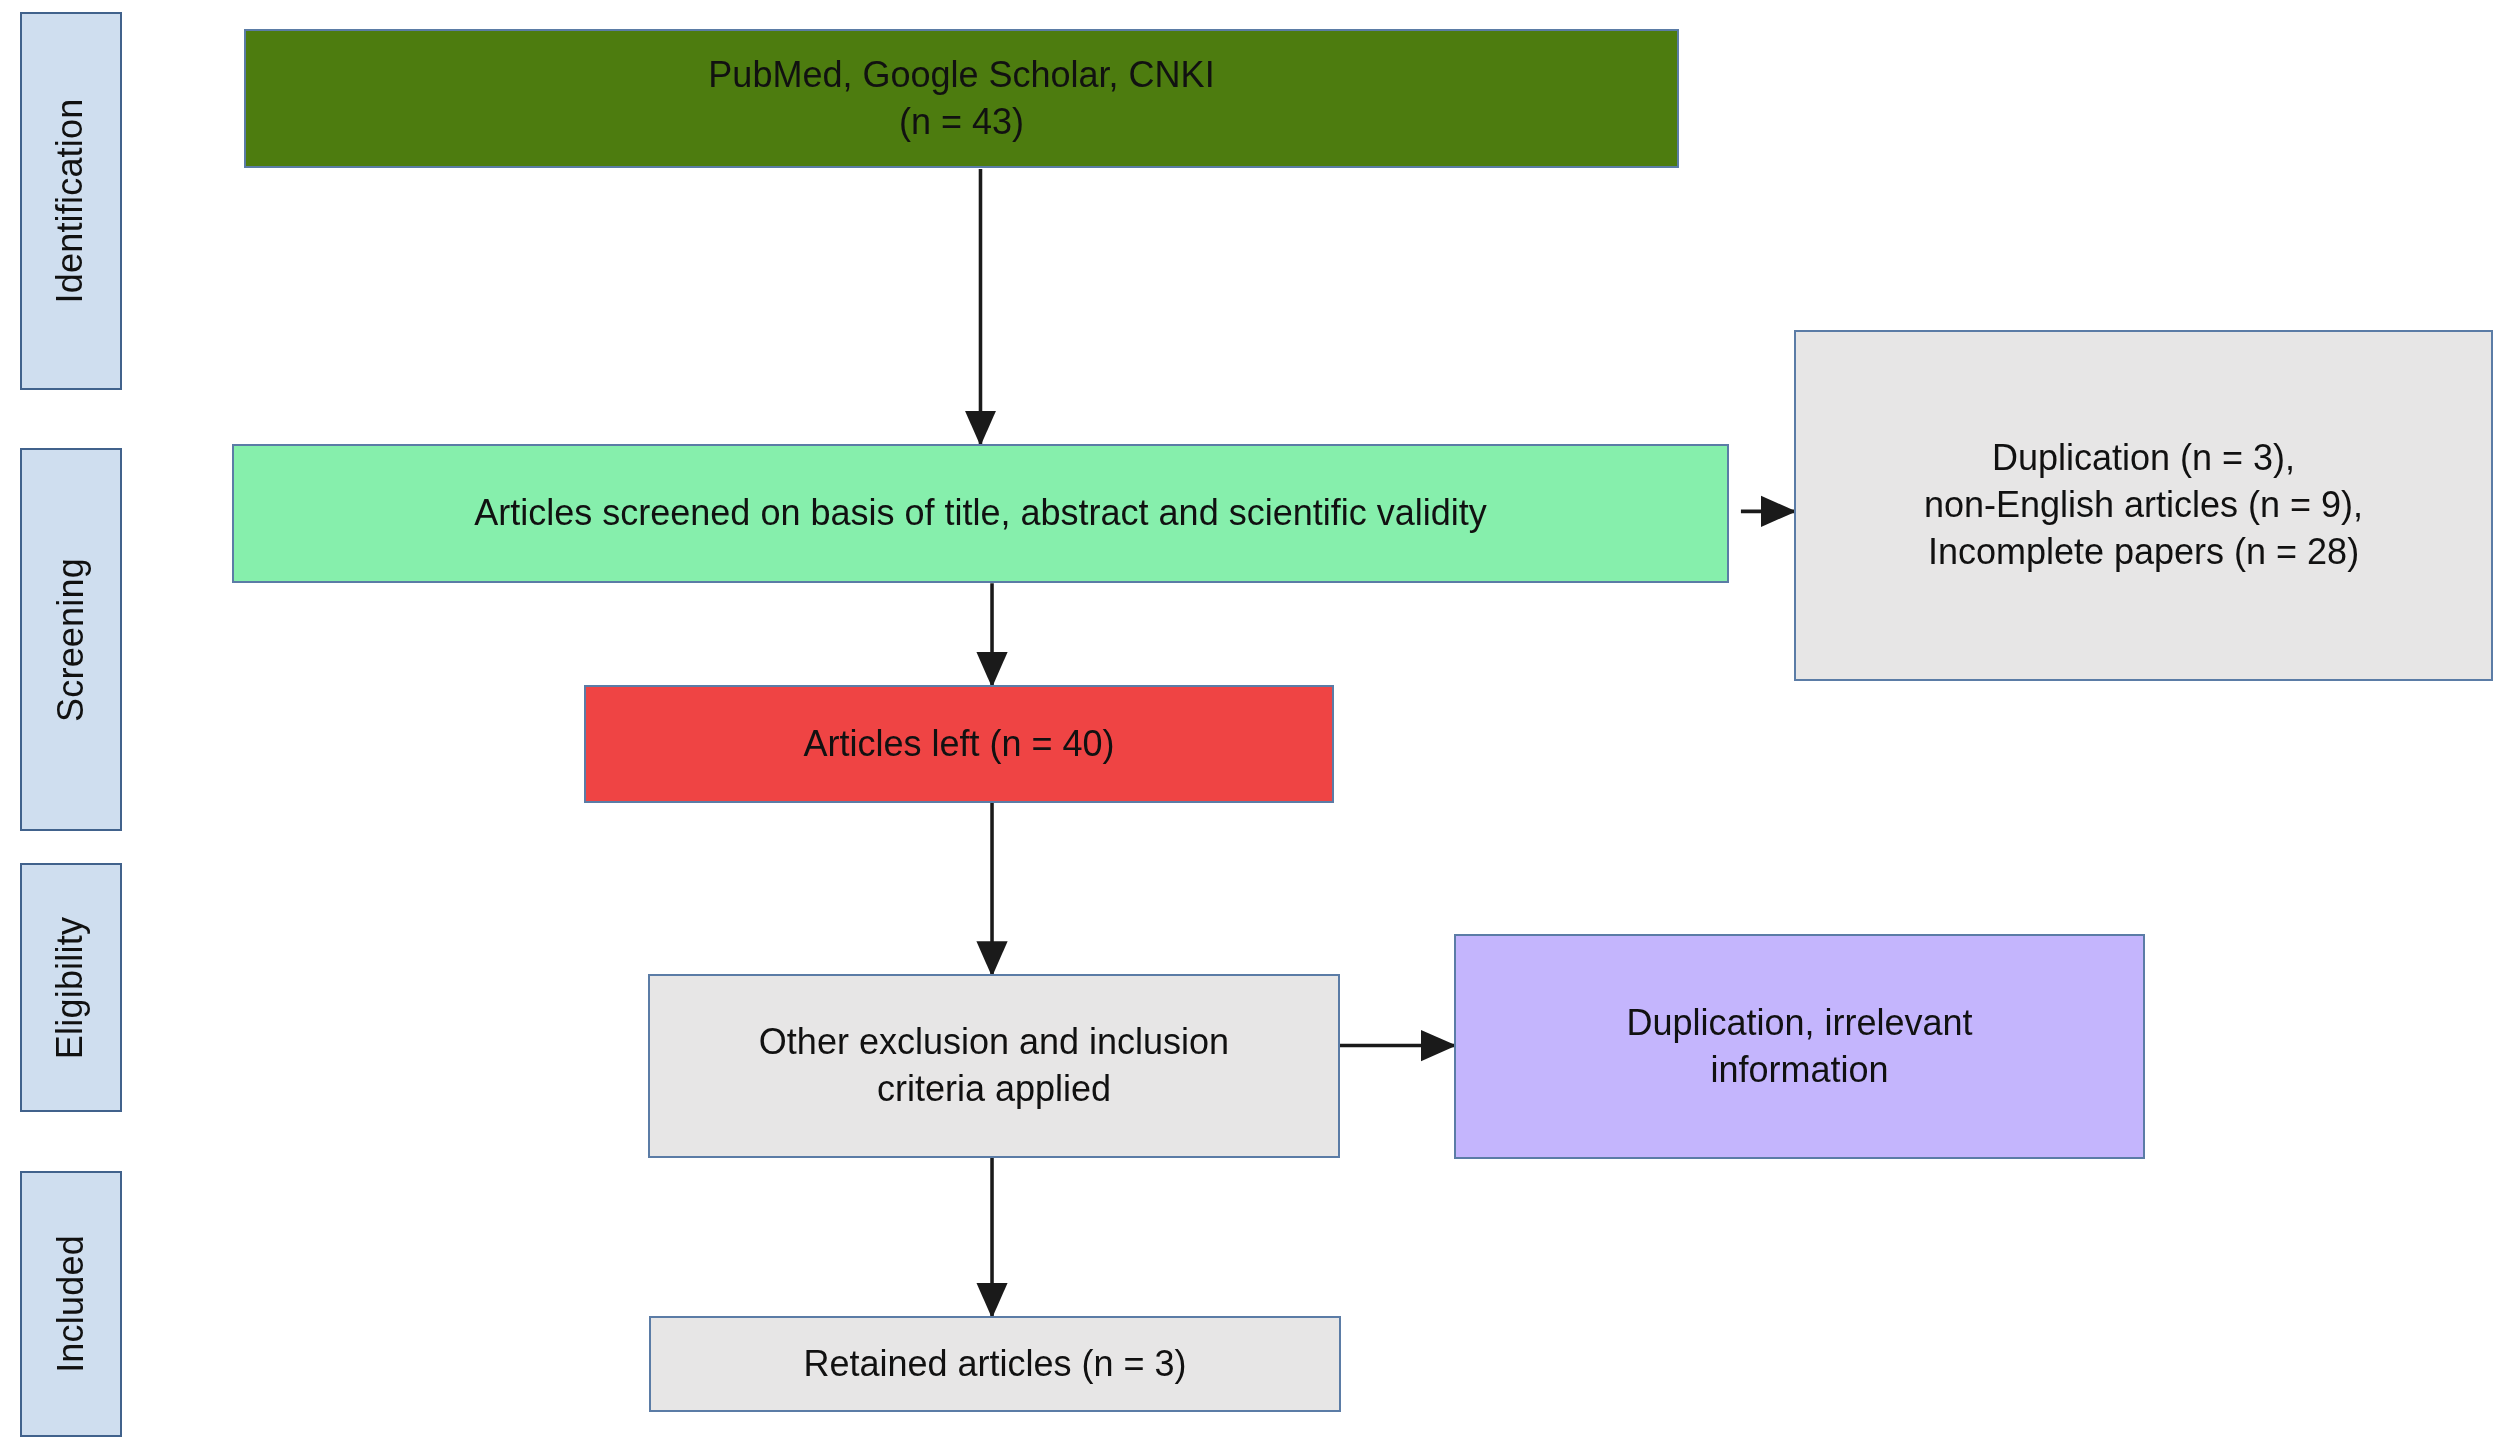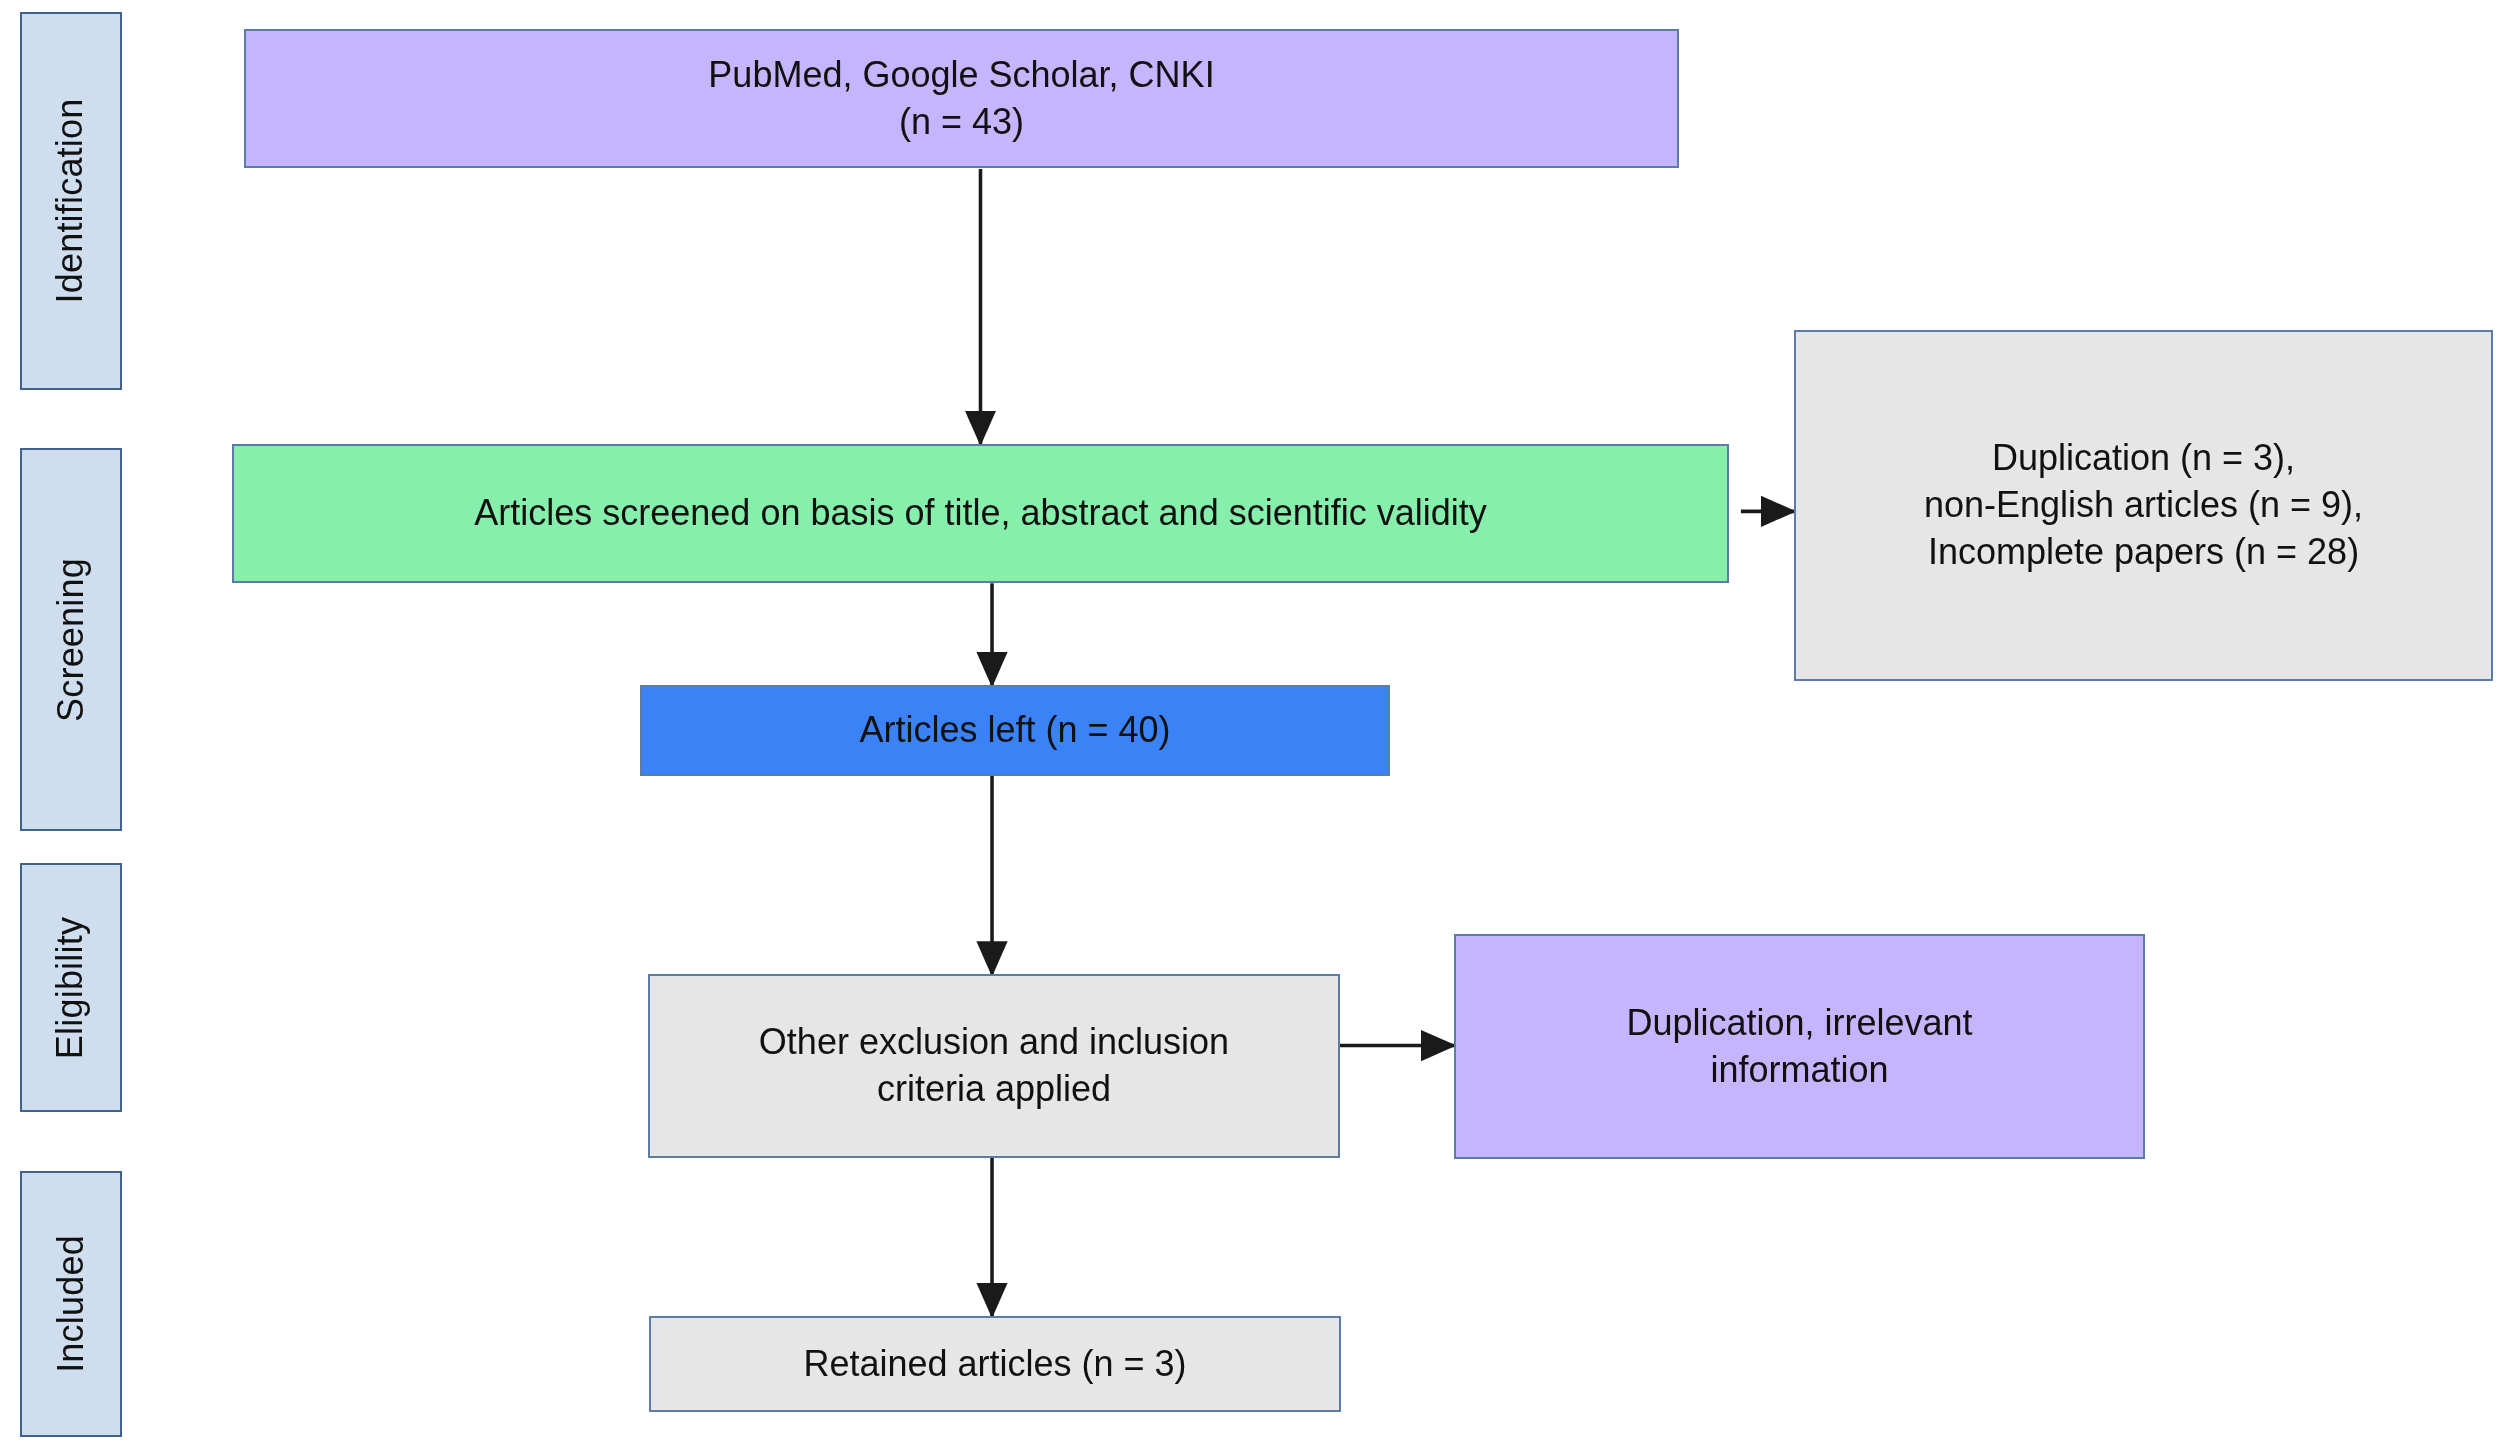--- a/index.html
+++ b/index.html
@@ -98,33 +98,33 @@
       </div>
       <div class="stage-box" style="left: 19.5px; top: 863px; width: 102px; height: 249px; background: rgb(207, 222, 239); border-color: rgb(65, 98, 140);">
         <span class="stage-label" style="color: rgb(17, 17, 17);">Eligibility</span>
       </div>
       <div class="stage-box" style="left: 19.5px; top: 1171px; width: 102px; height: 266px; background: rgb(207, 222, 239); border-color: rgb(65, 98, 140);">
         <span class="stage-label" style="color: rgb(17, 17, 17);">Included</span>
       </div>
     </div>
 
   <div id="box-layer">
-      <div class="flow-box" style="left: 244px; top: 29px; width: 1435px; height: 139px; background: #c4b5fd; border-color: rgb(91, 124, 166);">
+      <div class="flow-box" style="left: 244px; top: 29px; width: 1435px; height: 139px; background: #4d7c0f; border-color: rgb(91, 124, 166);">
         <div class="flow-text" style="color: rgb(17, 17, 17);">PubMed, Google Scholar, CNKI
 (n = 43)</div>
       </div>
       <div class="flow-box" style="left: 232px; top: 444px; width: 1497px; height: 139px; background: #86efac; border-color: rgb(91, 124, 166);">
         <div class="flow-text" style="color: rgb(17, 17, 17);">Articles screened on basis of title, abstract and scientific validity</div>
       </div>
       <div class="flow-box" style="left: 1794px; top: 330px; width: 699px; height: 351px; background: rgb(231, 230, 230); border-color: rgb(91, 124, 166);">
         <div class="flow-text" style="color: rgb(17, 17, 17);">Duplication (n = 3),
 non-English articles (n = 9),
 Incomplete papers (n = 28)</div>
       </div>
-      <div class="flow-box" style="left: 640px; top: 685px; width: 750px; height: 91px; background: #3b82f6; border-color: rgb(91, 124, 166);">
+      <div class="flow-box" style="left: 584px; top: 685px; width: 750px; height: 118px; background: #ef4444; border-color: rgb(91, 124, 166);">
         <div class="flow-text" style="color: rgb(17, 17, 17);">Articles left (n = 40)</div>
       </div>
       <div class="flow-box" style="left: 648px; top: 974px; width: 692px; height: 184px; background: rgb(231, 230, 230); border-color: rgb(91, 124, 166);">
         <div class="flow-text" style="color: rgb(17, 17, 17);">Other exclusion and inclusion
 criteria applied</div>
       </div>
       <div class="flow-box" style="left: 1454px; top: 934px; width: 691px; height: 225px; background: #c4b5fd; border-color: rgb(91, 124, 166);">
         <div class="flow-text" style="color: rgb(17, 17, 17);">Duplication, irrelevant
 information</div>
       </div>

